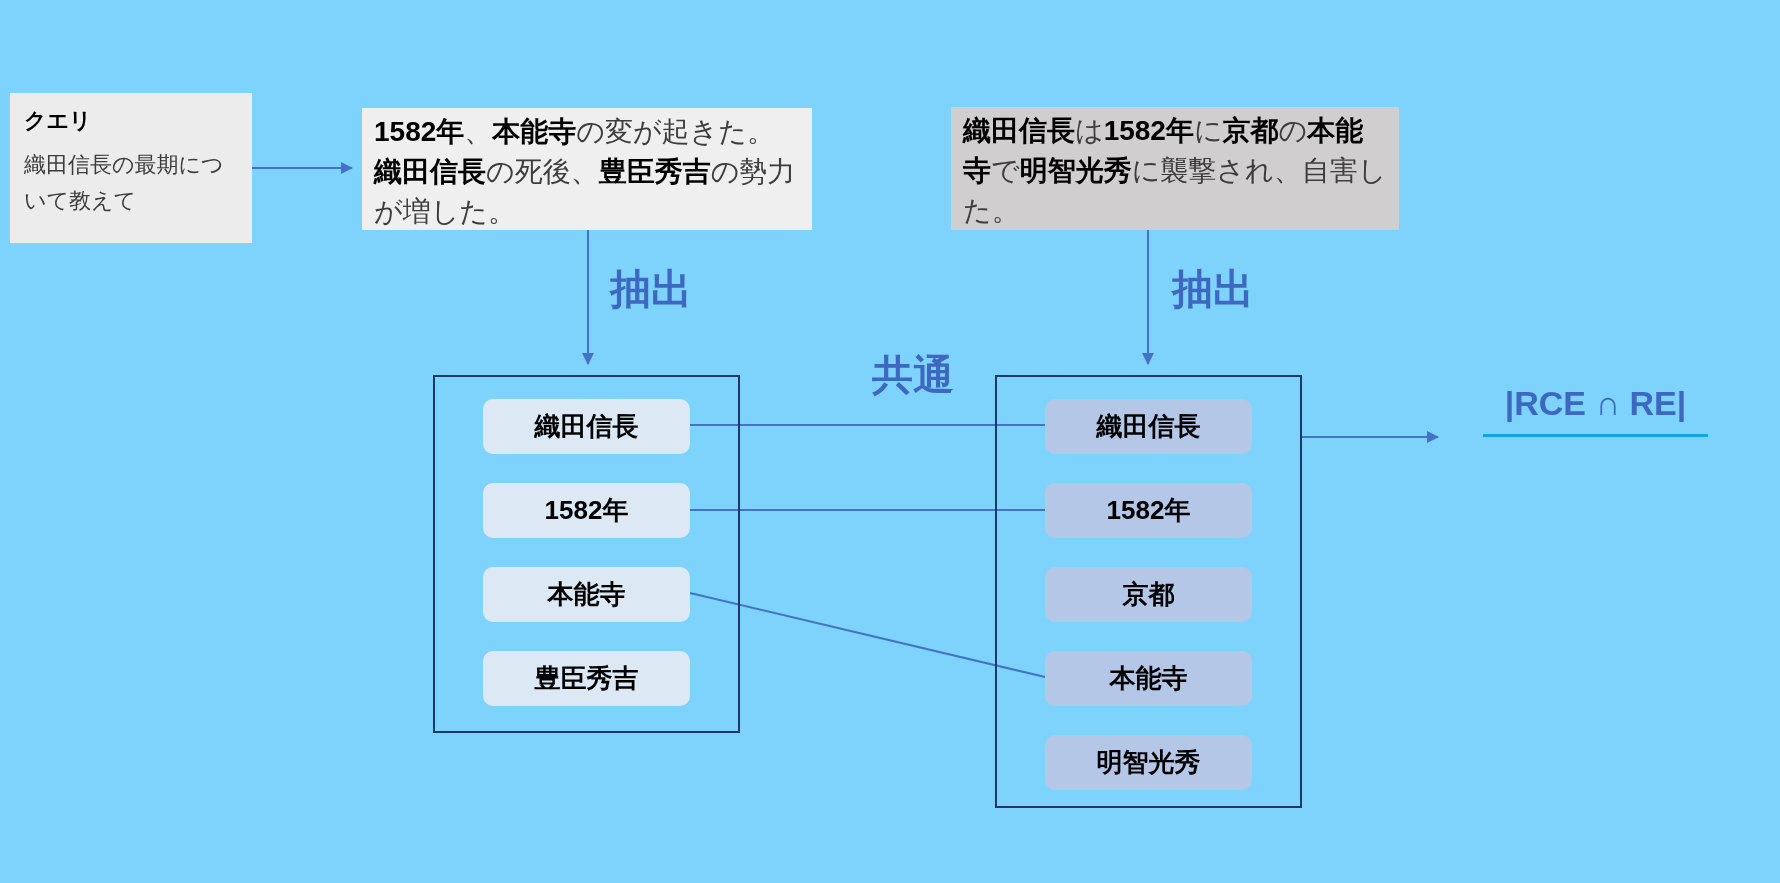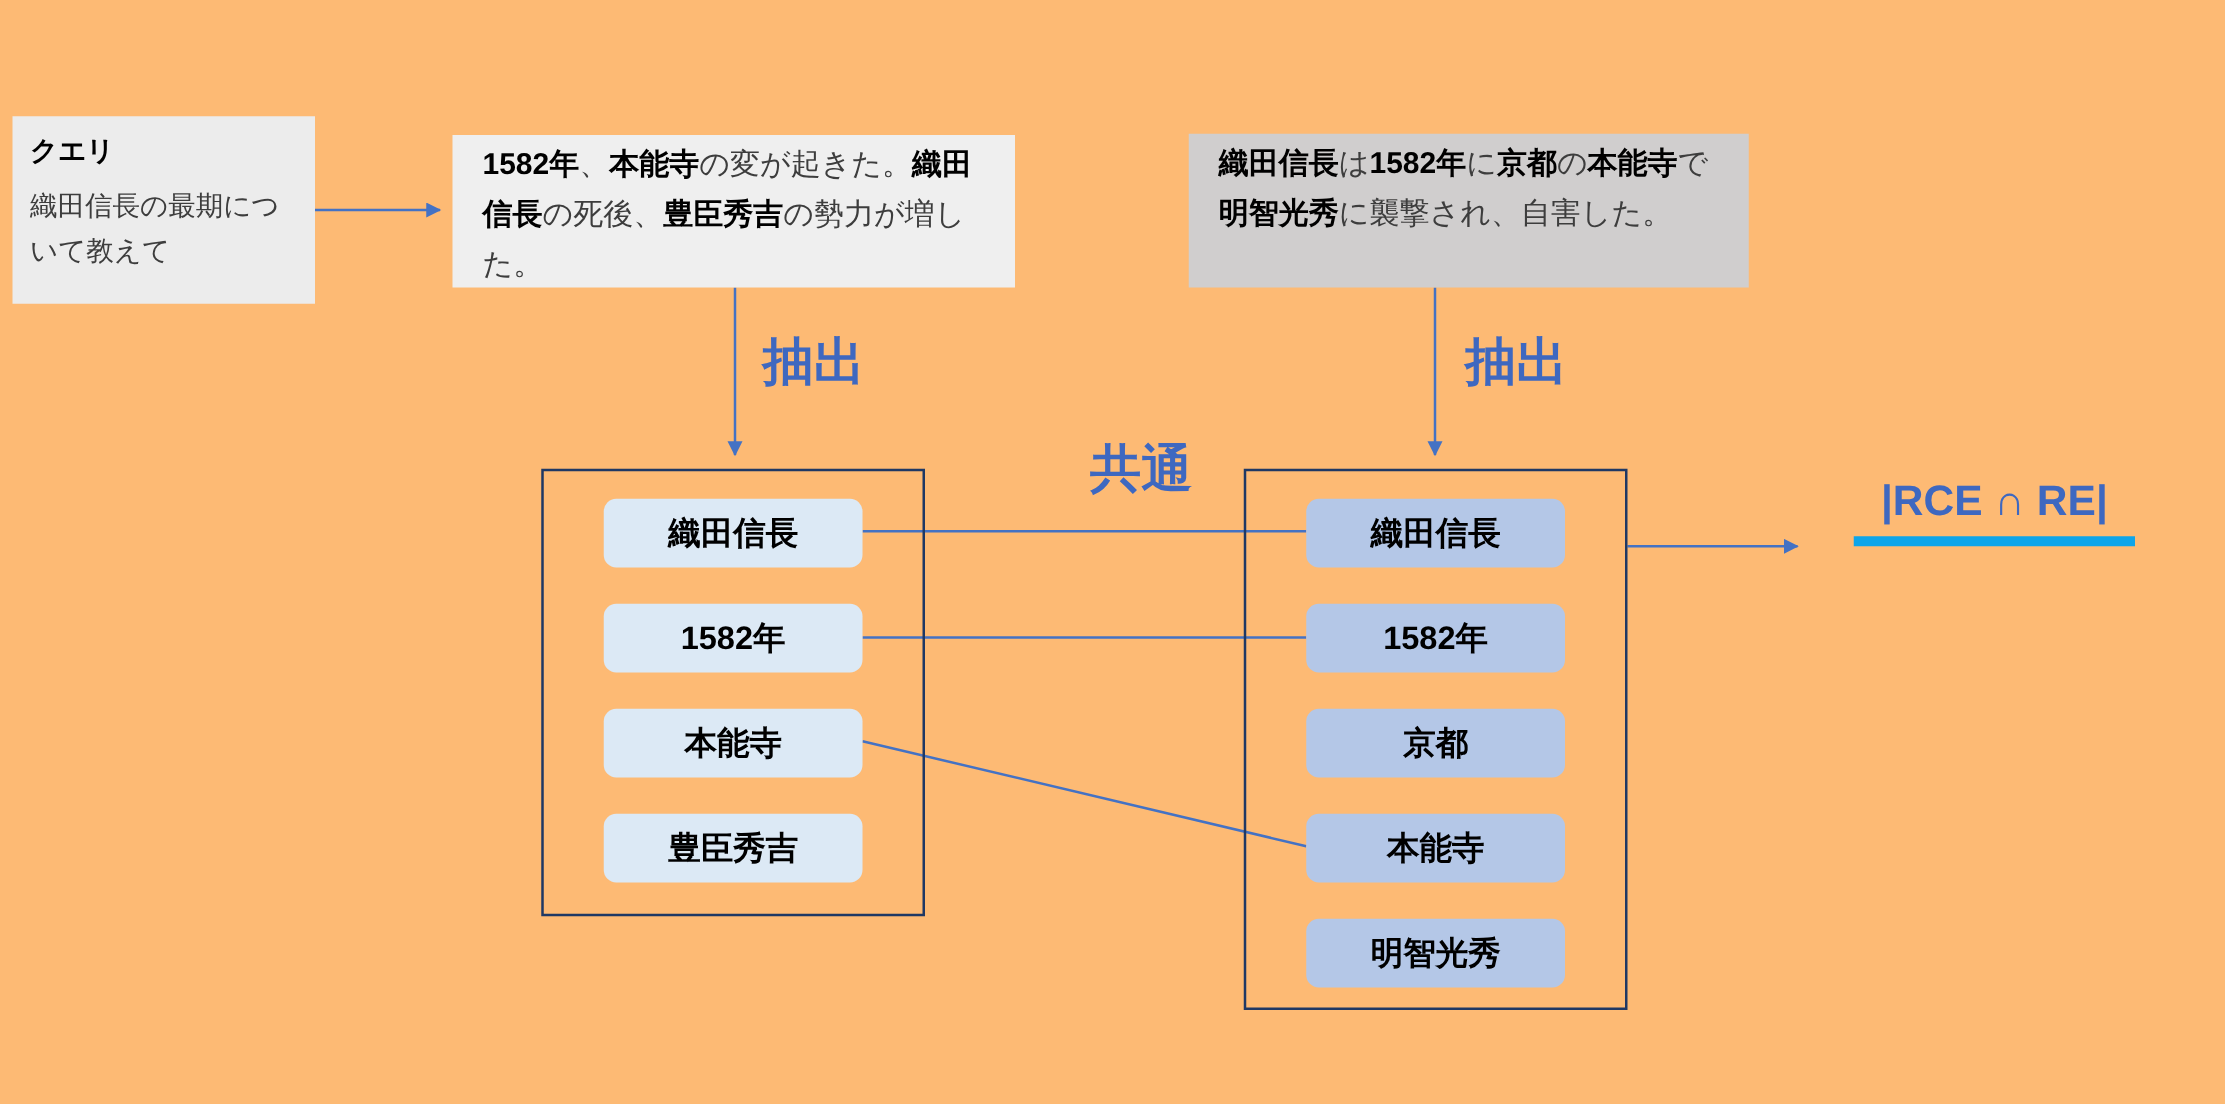--- a/index.html
+++ b/index.html
@@ -1,27 +1,27 @@
 <!DOCTYPE html>
 <html><head>
 <meta charset="utf-8">
 <style>
   html,body{margin:0;padding:0;background:#000;}
   *{box-sizing:border-box;}
   body{font-family:"Liberation Sans","DejaVu Sans",sans-serif;}
-  .canvas{position:relative;width:1780px;height:883px;background:#fdba74;overflow:hidden;}
+  .canvas{position:relative;width:1780px;height:883px;background:#7dd3fc;overflow:hidden;}
 
   .overlay{position:absolute;left:0;top:0;width:1780px;height:883px;pointer-events:none;}
 
   .box{position:absolute;color:#3d3d3d;}
   .query-box{left:10px;top:93px;width:242px;height:150px;background:#ececec;padding:10px 14px;font-size:22px;line-height:36px;}
   .query-title{font-weight:bold;color:#000;font-size:22px;margin-bottom:8px;}
   .query-body{color:#3d3d3d;}
 
-  .src-box{font-size:24px;line-height:40px;padding:4px 24px;}
+  .src-box{font-size:28px;line-height:40px;padding:4px 12px;}
   .src-box .b{font-weight:bold;color:#000;}
   .gen-box{left:362px;top:108px;width:450px;height:122px;background:#efefef;}
   .ref-box{left:951px;top:107px;width:448px;height:123px;background:#d0cece;}
 
   .blue-label{position:absolute;color:#3e68c0;font-weight:bold;font-size:41px;line-height:34px;white-space:nowrap;}
   .extract-left{left:610px;top:272px;}
   .extract-right{left:1172px;top:272px;}
   .common{left:872px;top:358px;}
 
   .entity-container{position:absolute;border:2px solid #1f3864;background:transparent;
@@ -29,21 +29,21 @@
   .left-container{left:433px;top:375px;width:307px;height:358px;}
   .right-container{left:995px;top:375px;width:307px;height:433px;}
 
   .pill{width:207px;height:55px;border-radius:10px;display:flex;align-items:center;justify-content:center;
     font-size:26px;font-weight:bold;color:#000;flex:0 0 auto;}
   .pill.light{background:#dce9f5;}
   .pill.medium{background:#b4c7e7;}
 
   .formula{position:absolute;left:1483px;top:373px;width:225px;color:#3e68c0;font-weight:bold;}
   .formula .num{height:64px;display:flex;align-items:center;justify-content:center;font-size:34px;
-    border-bottom:8px solid #0ea5e9;}
+    border-bottom:3px solid #0ea5e9;}
   .formula .den{height:58px;display:flex;align-items:center;justify-content:center;font-size:34px;}
 </style>
 </head>
 <body>
 
 <div class="canvas">
 
   <svg class="overlay" width="1780" height="883" viewBox="0 0 1780 883">
     <defs>
       <marker id="arrow" markerWidth="8" markerHeight="8" refX="5.5" refY="3" orient="auto">

